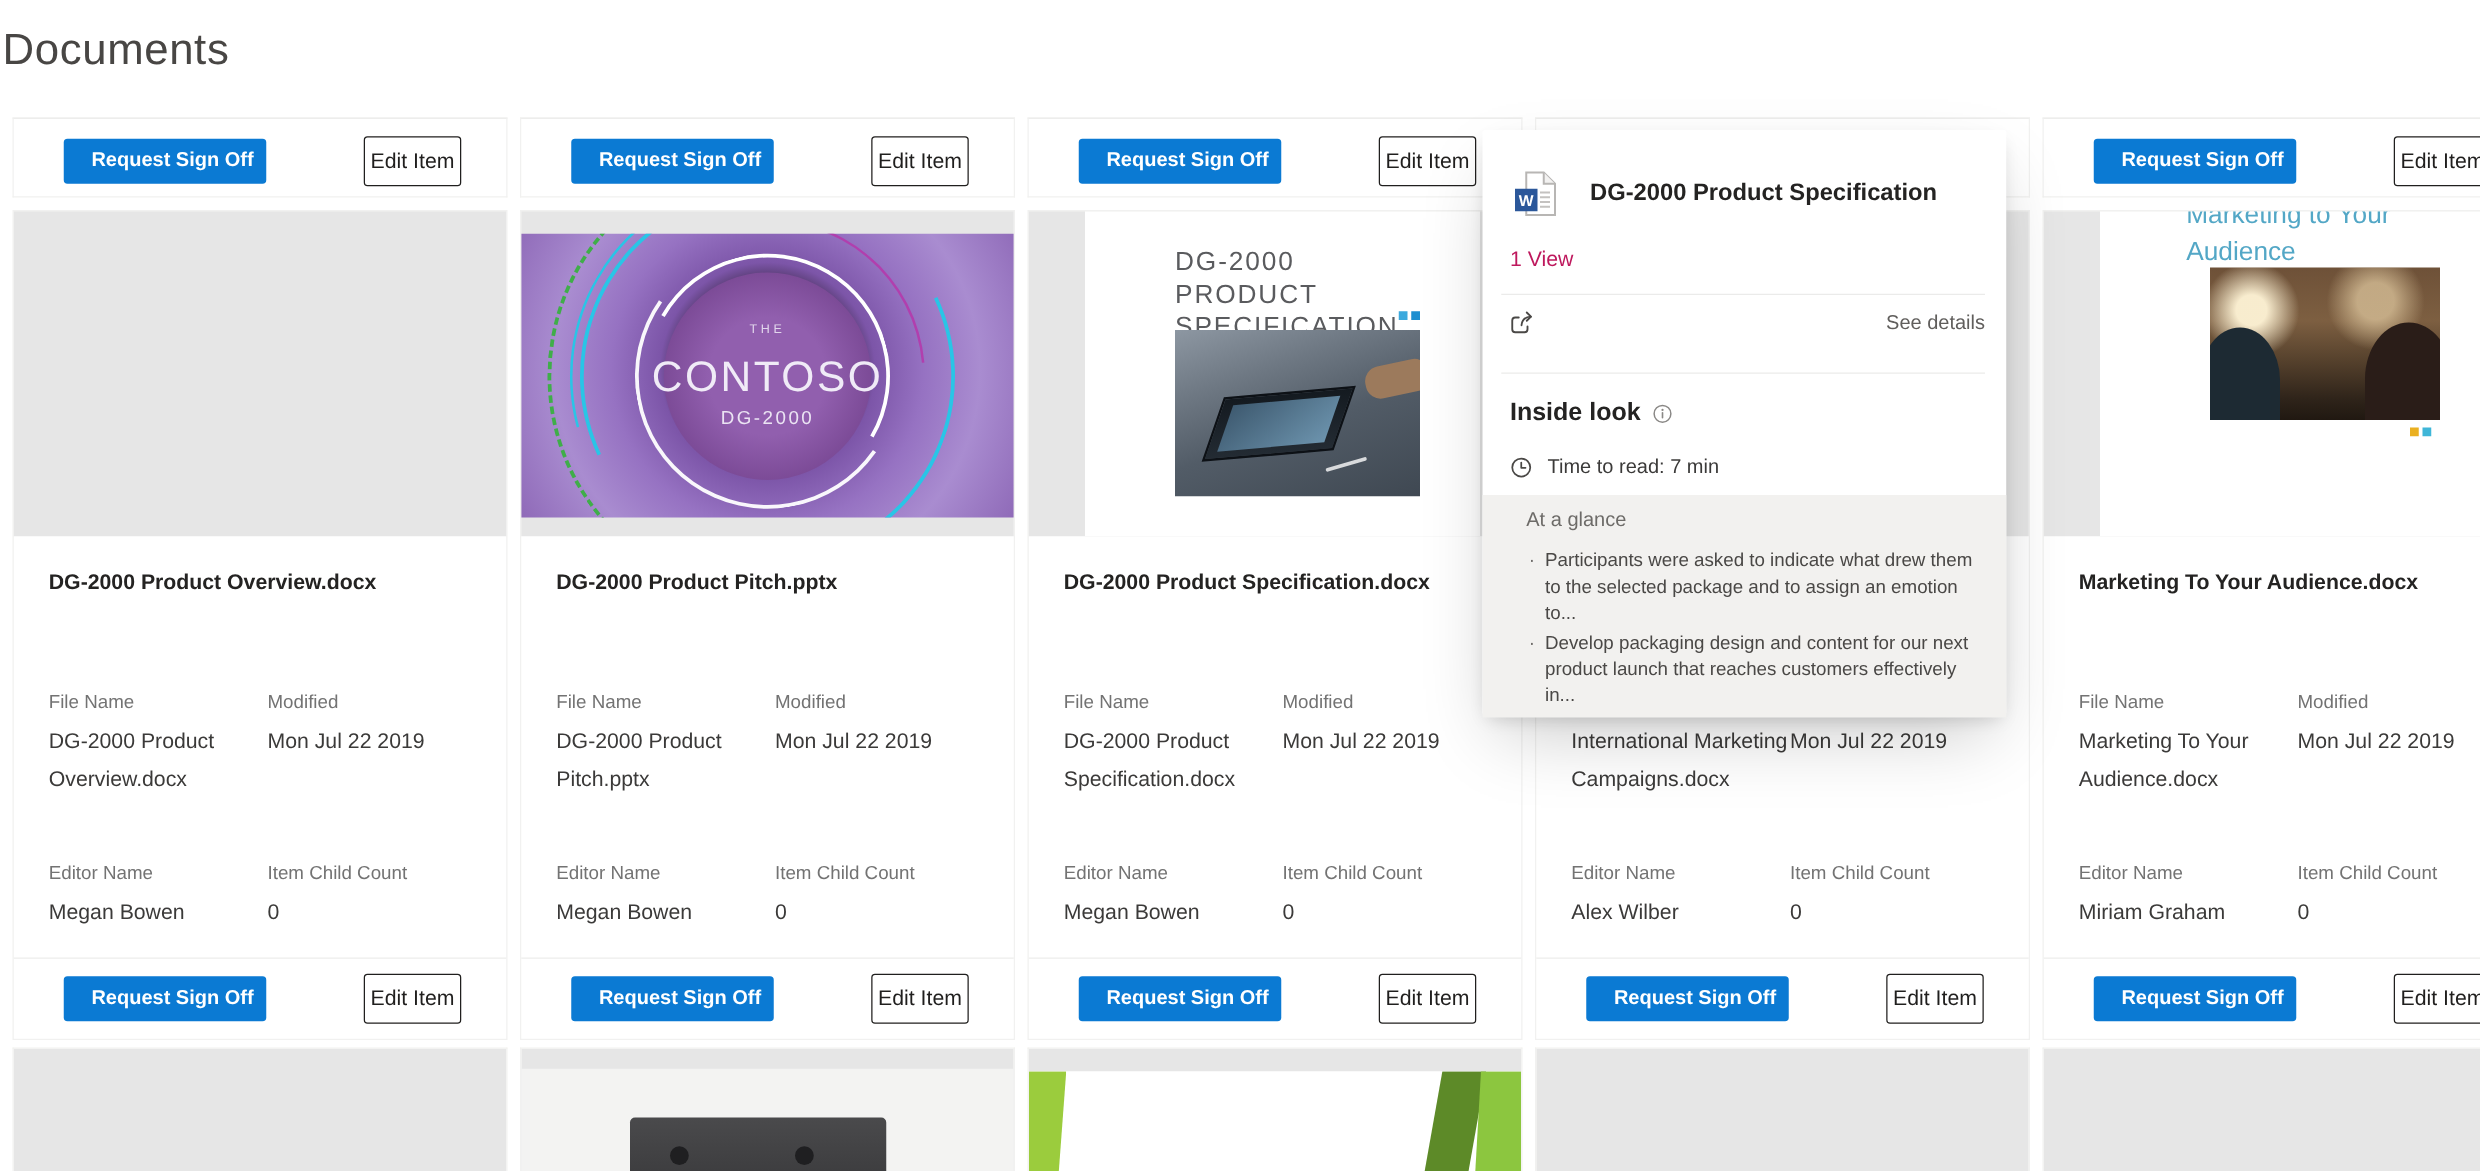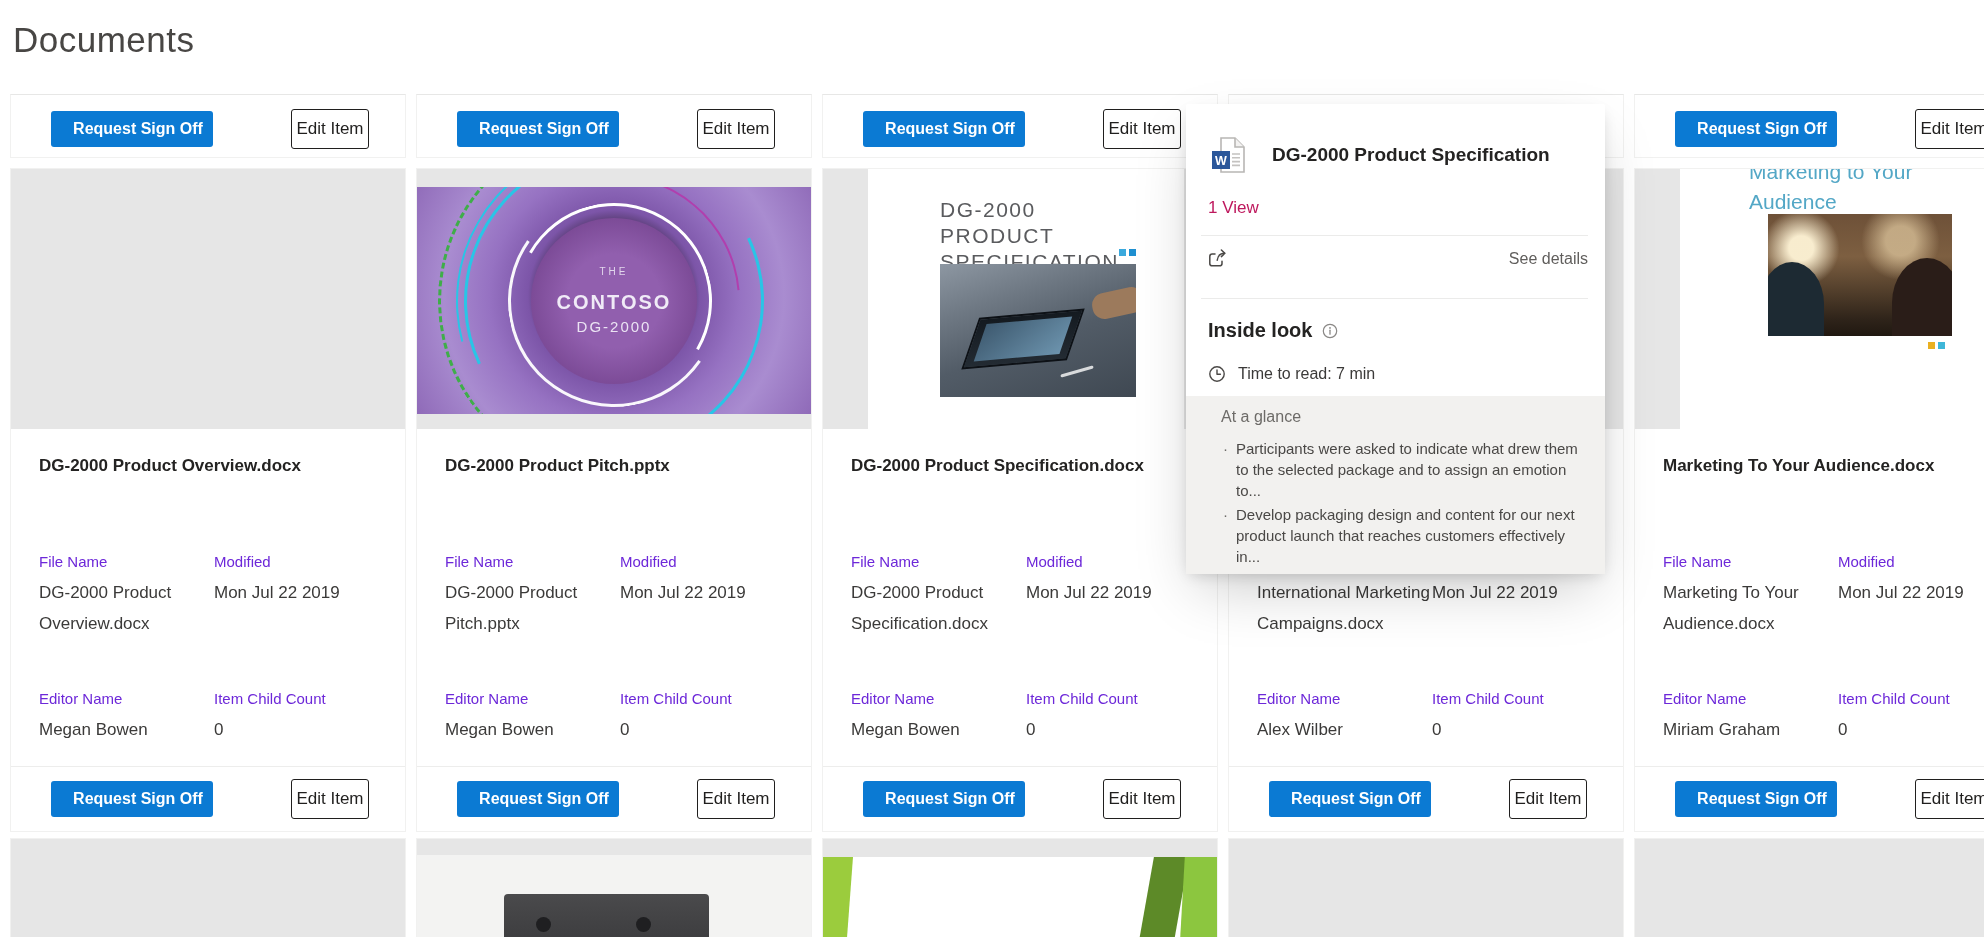--- a/index.html
+++ b/index.html
@@ -2,21 +2,21 @@
 <html><head>
 <meta charset="utf-8">
 <style>
   * { margin:0; padding:0; box-sizing:border-box; }
   html,body { background:#fff; }
   .page {
     position:relative; width:1984px; height:937px; overflow:hidden;
     background:#fff; font-family:"Liberation Sans", sans-serif; color:#323130;
   }
   .page-title {
-    position:absolute; left:13px; top:20px;
+    position:absolute; left:2px; top:20px;
     font-size:35px; font-weight:300; color:#484644; letter-spacing:0.5px;
   }
   .row { position:absolute; left:10px; display:flex; gap:10px; }
   .row0 { top:94px; }
   .row1 { top:168px; }
   .row2 { top:838px; }
 
   
   .card, .card-cut, .card-next {
     width:396px; background:#fff; border:1px solid #f1f1f0; flex:0 0 396px;
@@ -25,21 +25,21 @@
     height:64px; border-top-color:#e7e7e6;
     display:flex; align-items:center; padding-top:6px;
   }
   .card-next { height:260px; position:relative; overflow:hidden; border-bottom:none; }
 
   .thumb { position:relative; height:260px; background:#e6e6e6; overflow:hidden; }
   .body { padding:0 28px; }
   .title { margin-top:25px; font-size:17px; font-weight:700; color:#242322; line-height:24px; }
   .frow { display:grid; grid-template-columns:175px 1fr; }
   .frow-1 { margin-top:74px; min-height:137px; }
-  .flabel { font-size:15px; color:#6d28d9; line-height:20px; margin-bottom:5px; }
+  .flabel { font-size:15px; color:#737373; line-height:20px; margin-bottom:5px; }
   .fvalue { font-size:17px; color:#3b3a39; line-height:31px; }
   .footer { margin-top:21px; border-top:1px solid #ededec; padding:12px 0; display:flex; align-items:center; }
 
   .btn-primary {
     margin-left:40px; width:162px; height:36px; border:none; border-radius:3px;
     background:#0b7ad3; color:#fff; font-size:16px; font-weight:700;
     font-family:"Liberation Sans", sans-serif; cursor:pointer;
     display:flex; align-items:center; justify-content:center; white-space:nowrap;padding-left:12px;
   }
   .btn-outline {
@@ -57,21 +57,21 @@
         #7c55a8 86px, #9672c2 125px, #a98cd0 170px, #8f6ab8 100%);
   }
   .p-disc {
     position:absolute; left:50%; top:50%; transform:translate(-50%,-50%);
     width:166px; height:166px; border-radius:50%;
     background:radial-gradient(circle, #915fae 0 40%, #7b4a96 72%, #5e3a78 100%);
     display:flex; flex-direction:column; align-items:center; justify-content:center;
     color:#f0ebf7; z-index:3; text-align:center;
   }
   .p-the { font-size:10px; letter-spacing:3px; opacity:.85; }
-  .p-contoso { font-size:20px; font-weight:700; letter-spacing:2px; margin-top:14px; }
+  .p-contoso { font-size:34px; font-weight:400; letter-spacing:2px; margin-top:14px; }
   .p-dg { font-size:15px; letter-spacing:2px; margin-top:4px; opacity:.95; }
   .ring { position:absolute; left:50%; top:50%; border-radius:50%;
           border-style:solid; border-color:transparent; z-index:2; }
   .ring-w1 { width:196px; height:196px; border-width:3px;
              border-top-color:#fff; border-right-color:#fff;
              transform:translate(-50%,-50%) rotate(-15deg); }
   .ring-w2 { width:212px; height:212px; border-width:3px;
              border-bottom-color:rgba(255,255,255,.95); border-left-color:rgba(255,255,255,.95);
              transform:translate(-50%,-50%) rotate(-10deg); }
   .ring-c1 { width:300px; height:300px; border-width:3px;

